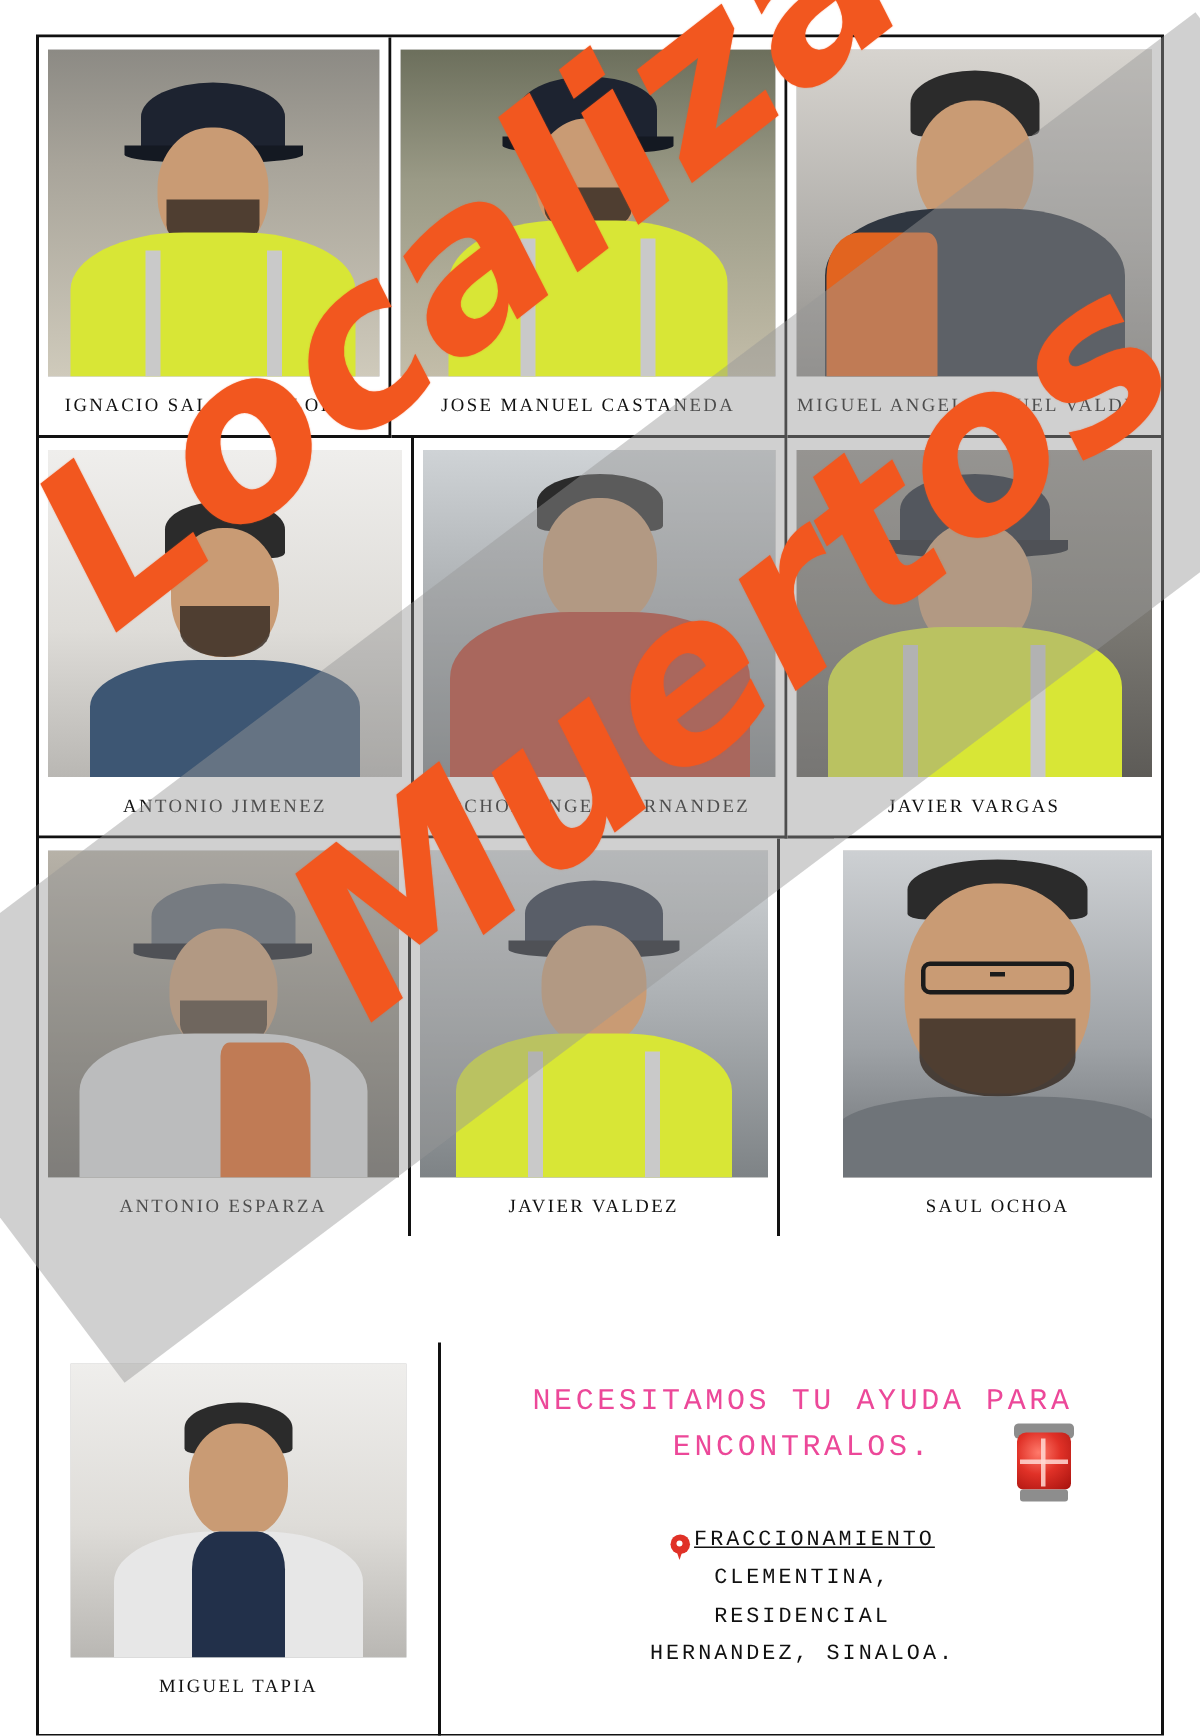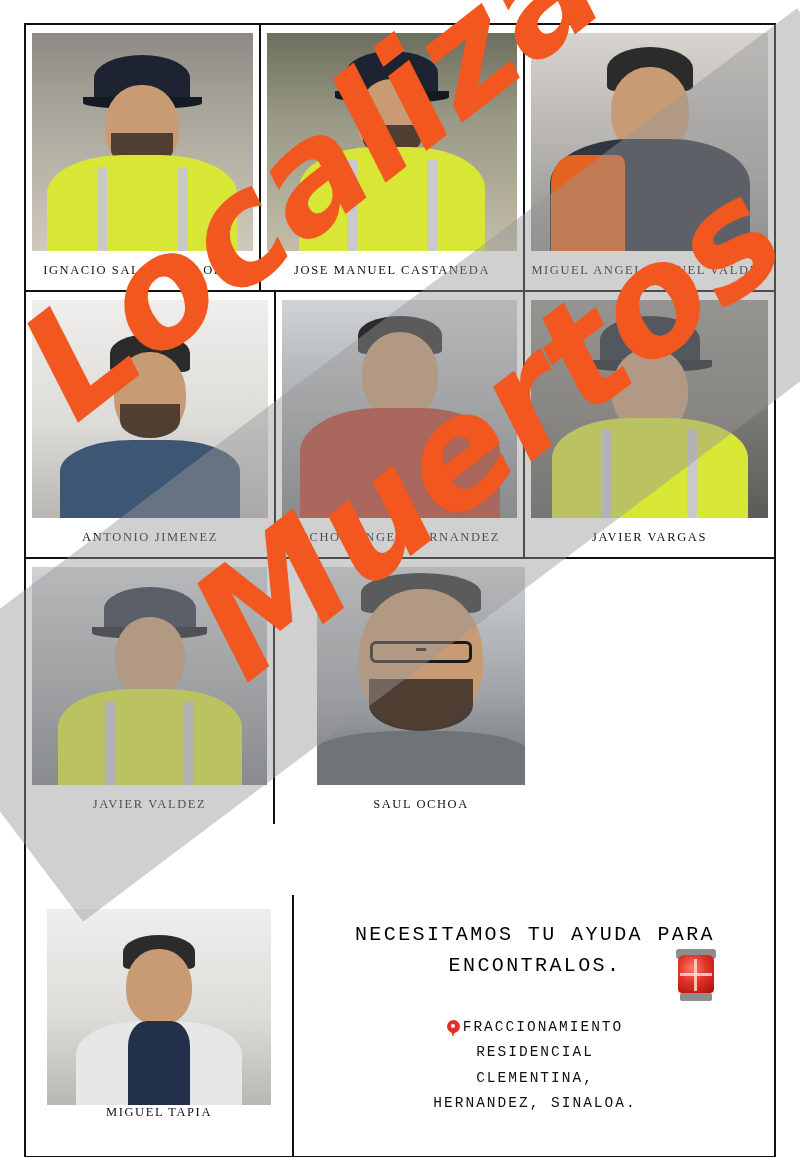--- a/index.html
+++ b/index.html
@@ -200,54 +200,56 @@
     height: 196px;
     background: #c9c9c9;
     position: relative;
     overflow: hidden;
     margin-top: 4px;
   }
   .bottom-left .name {
     font-size: 12.5px;
     letter-spacing: 1.6px;
     font-family: "Liberation Serif", serif;
+    padding-top: 12px;
     color: #111;
     white-space: nowrap;
   }
   .bottom-right {
     flex: 1;
     padding: 24px 16px 0 18px;
     box-sizing: border-box;
     display: flex;
     flex-direction: column;
     align-items: center;
   }
   .headline {
     font-family: "Liberation Mono", monospace;
     font-size: 20px;
     letter-spacing: 2.4px;
-    color: #000000;
+    color: #ec4899;
     text-align: center;
     line-height: 1.55;
     max-width: 430px;
   }
   .subinfo {
     font-family: "Liberation Mono", monospace;
     font-size: 14.5px;
     letter-spacing: 2px;
     color: #111;
     text-align: center;
     line-height: 1.75;
     margin-top: 34px;
   }
   .line-pin {
     display: flex;
-    align-items: center;
+    align-items: flex-end;
     justify-content: center;
     gap: 3px;
+    text-decoration: underline;
   }
 
   .alarm {
     position: absolute;
     right: 58px;
     top: 54px;
     width: 40px;
     height: 52px;
   }
   .alarm .lens {
@@ -425,20 +427,31 @@
           <div class="ph bg-f"></div>
           <div class="cap" style="width:100px;height:48px;top:16px;"></div>
           <div class="face" style="width:76px;height:86px;top:48px;"></div>
           <div class="torso vest" style="width:196px;height:100px;"></div>
         </div>
         <div class="name">JAVIER VARGAS</div>
       </div>
     </div>
 
     <div class="row">
+      <div class="cell" style="width:250px;border-bottom:none;">
+        <div class="photo">
+          <div class="ph bg-g"></div>
+          <div class="cap" style="width:96px;height:44px;top:22px;background:#5c6470;"></div>
+          <div class="face" style="width:72px;height:82px;top:52px;"></div>
+          <div class="beard" style="width:58px;height:32px;top:100px;"></div>
+          <div class="torso" style="width:192px;height:96px;background:#d9dbdc;"></div>
+          <div class="torso" style="width:60px;height:90px;background:#e2641f;left:62%;border-radius:10% 30% 0 0;"></div>
+        </div>
+        <div class="name">ANTONIO ESPARZA</div>
+      </div>
 
       <div class="cell" style="width:249px;border-bottom:none;">
         <div class="photo">
           <div class="ph bg-e"></div>
           <div class="cap" style="width:92px;height:44px;top:20px;background:#273043;"></div>
           <div class="face" style="width:70px;height:80px;top:50px;"></div>
           <div class="torso vest" style="width:184px;height:96px;"></div>
         </div>
         <div class="name">JAVIER VALDEZ</div>
       </div>
@@ -482,22 +495,22 @@
 
       <div class="subinfo">
         <div class="line-pin">
           <span class="pin">
             <span class="head"></span>
               <span class="tip"></span>
               <span class="dot"></span>
           </span>
           <span>FRACCIONAMIENTO</span>
         </div>
+        <div>CLEMENTINA,</div>
         <div>RESIDENCIAL</div>
-        <div>CLEMENTINA,</div>
         <div>HERNANDEZ, SINALOA.</div>
       </div>
     </div>
   </div>
 
   <div class="band"></div>
   <div class="stamp">
     <span class="l1">Localizados</span>
     <span class="l2">Muertos</span>
   </div>

